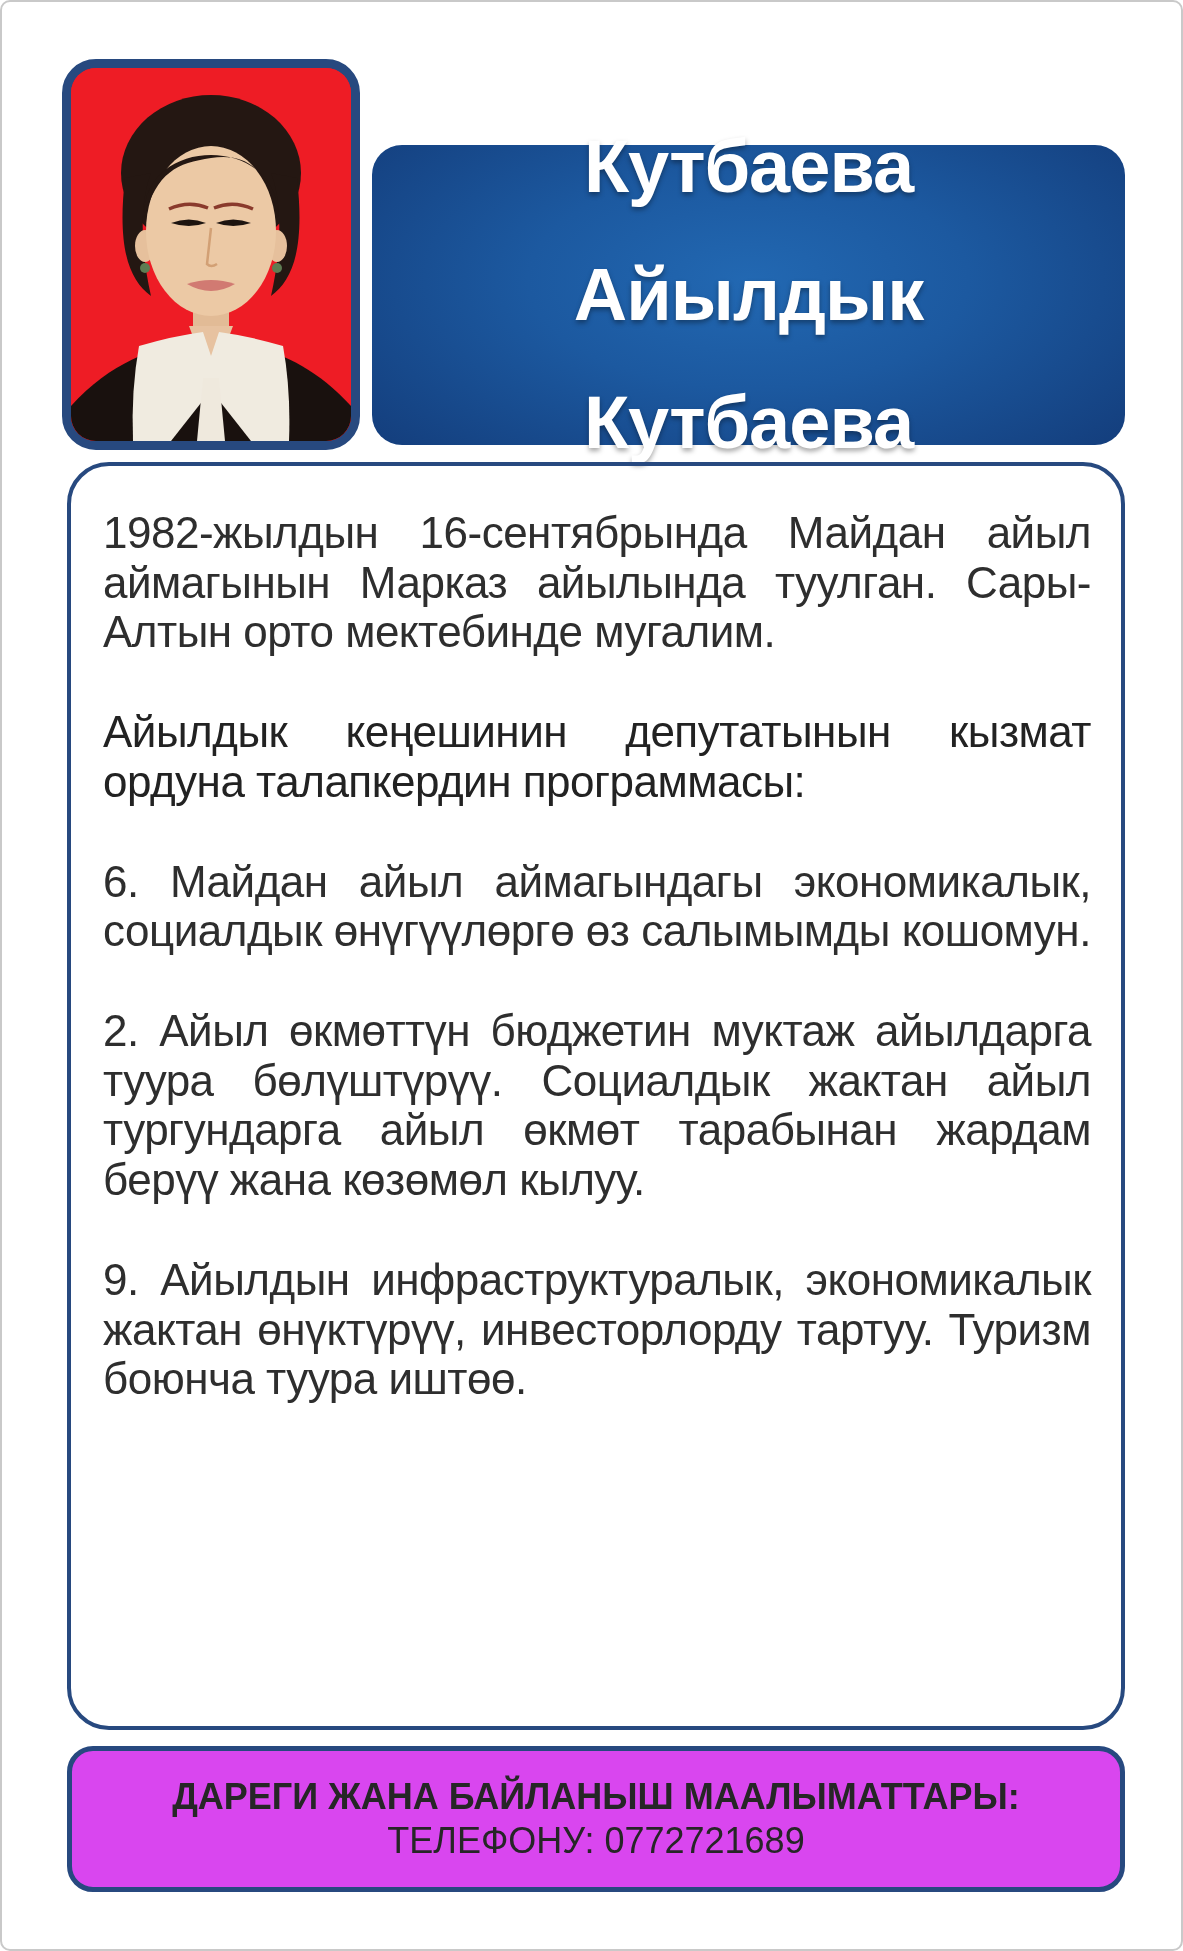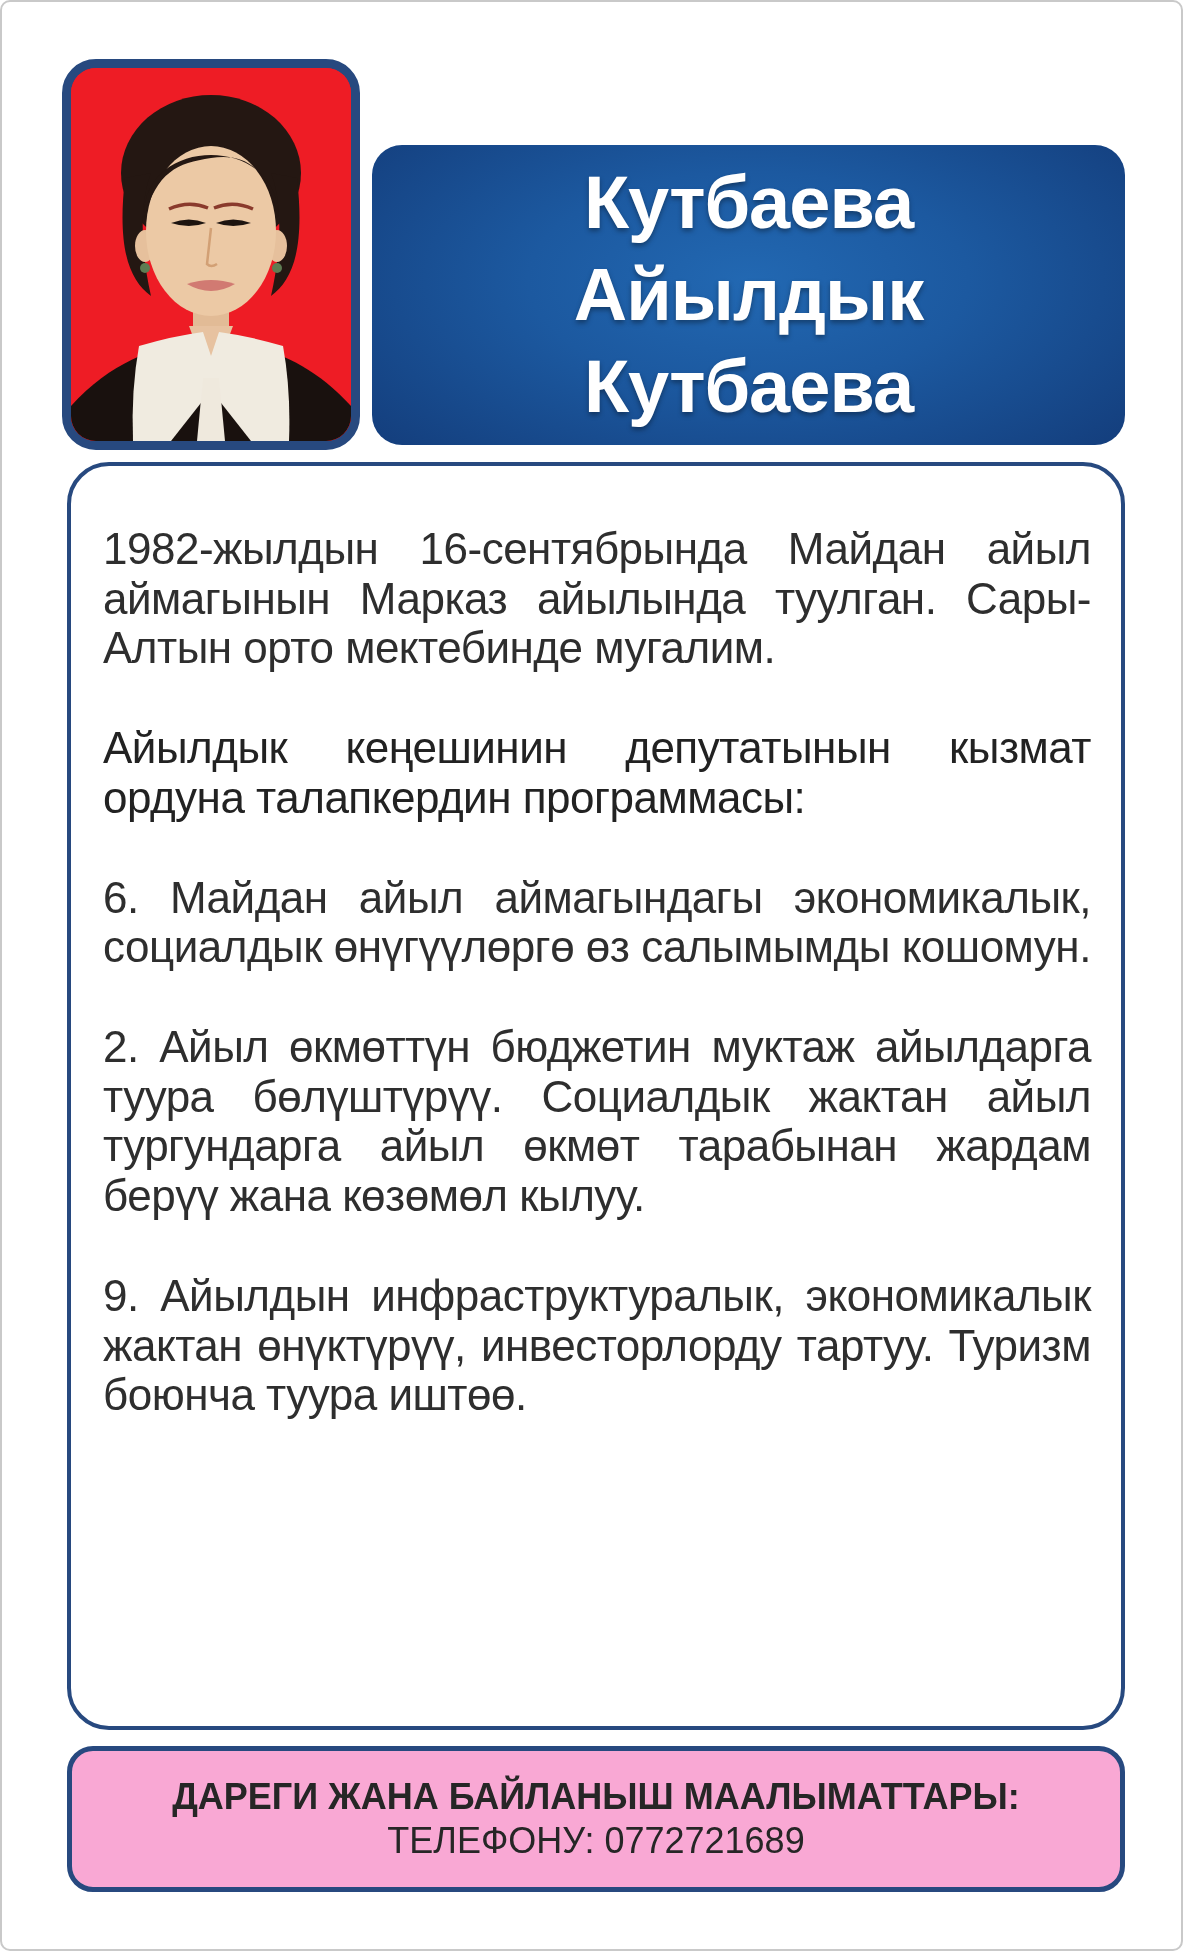--- a/index.html
+++ b/index.html
@@ -33,20 +33,21 @@
     position: absolute;
     left: 370px; top: 143px;
     width: 753px; height: 300px;
     border-radius: 30px;
     background: radial-gradient(ellipse 65% 80% at 50% 45%, #2268b2 0%, #1c59a0 45%, #143f7e 100%);
     display: flex;
     flex-direction: column;
     justify-content: center;
     align-items: center;
     text-align: center;
+    gap: 36px;
   }
   .name-line {
     color: #ffffff;
     font-weight: bold;
     font-size: 74px;
     line-height: 92px;
     letter-spacing: -1px;
     text-shadow: 0 3px 5px rgba(0,0,0,0.35);
     white-space: nowrap;
   }
@@ -59,30 +60,30 @@
     box-sizing: border-box;
     border: 4px solid #27497f;
     border-radius: 42px;
     padding: 42px 30px 0 32px;
     color: #2e2e2e;
     font-size: 44px;
     line-height: 1.13;
     letter-spacing: -0.5px;
     text-align: justify;
   }
-  .main-box p { margin: 16px 0 50px 0; }
+  .main-box p { margin: 0 0 50px 0; }
   .main-box .heading { font-weight: normal; color: #222222; }
 
   
   .contact-box {
     position: absolute;
     left: 65px; top: 1744px;
     width: 1058px; height: 146px;
     box-sizing: border-box;
-    background: #f9a8d4;
+    background: #d946ef;
     border: 5px solid #27497f;
     border-radius: 26px;
     display: flex;
     flex-direction: column;
     justify-content: center;
     align-items: center;
     text-align: center;
     color: #262626;
     font-size: 36px;
     line-height: 44px;

